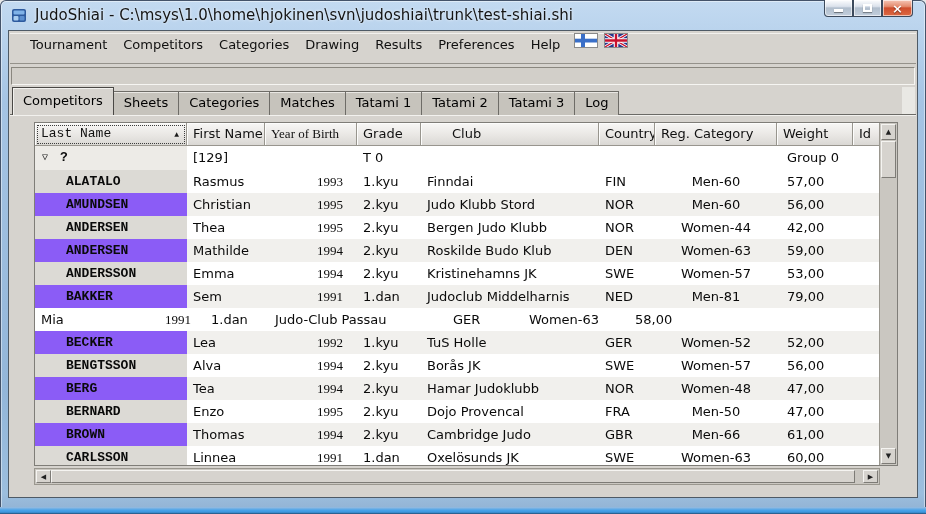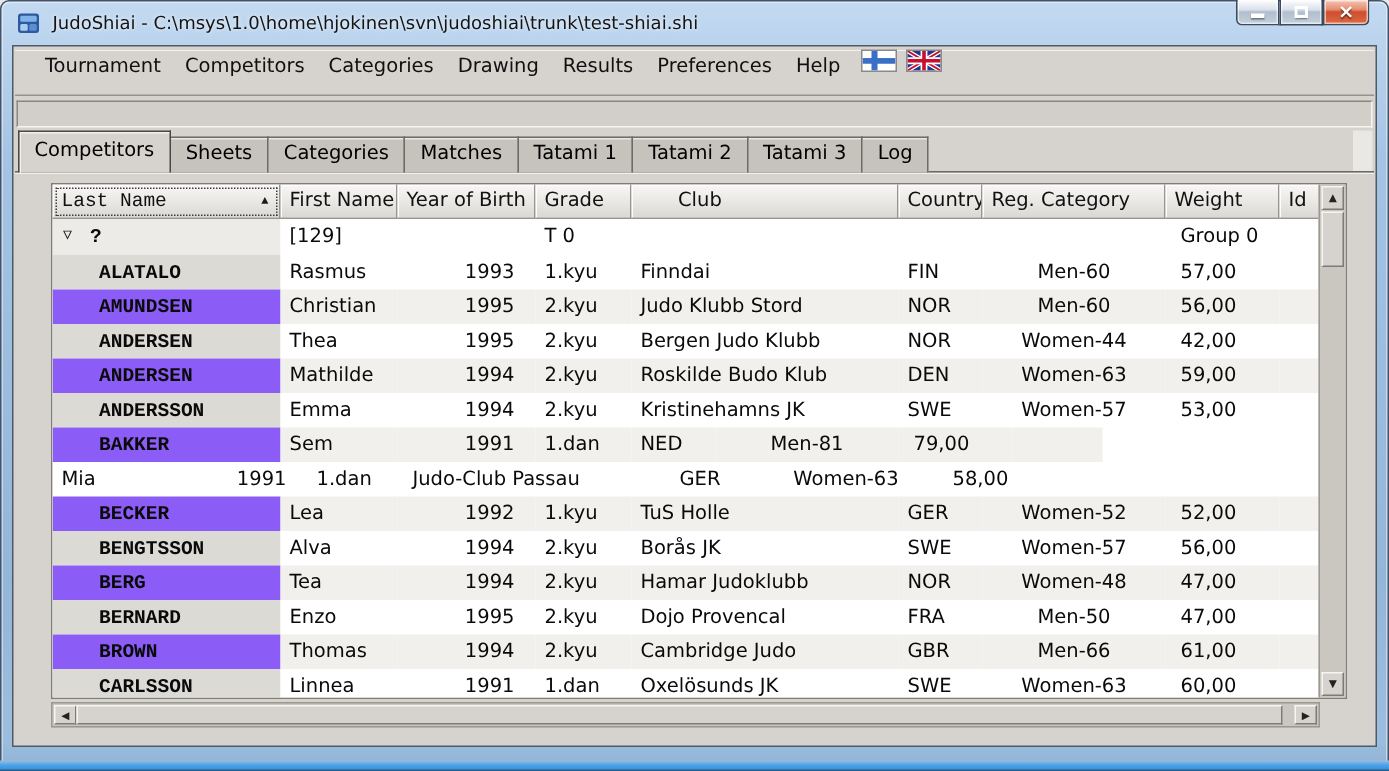--- a/index.html
+++ b/index.html
@@ -5,21 +5,21 @@
   html,body{margin:0;padding:0;background:#e8e8e8;}
   .window{position:relative;width:926px;height:514px;font-family:"DejaVu Sans",sans-serif;
     background:linear-gradient(180deg,#c3daf1 0%,#a5c4e4 20%,#93b6d9 75%,#9cbede 96%,#8fb0d2 100%);
     box-shadow:inset 0 0 0 1px #44536a, inset 0 0 0 2px rgba(255,255,255,.45);
     border-radius:6px 6px 0 0;overflow:hidden;}
   .bottom-edge{position:absolute;left:0;right:0;bottom:0;height:7px;
     background:linear-gradient(180deg,#9bbcde 0%,#49a3e9 45%,#3d97de 75%,#234d74 100%);}
   
   .titlebar{position:absolute;left:0;top:0;right:0;height:30px;display:flex;align-items:center;padding-left:11px;}
   .app-icon{width:17px;height:17px;margin-right:7px;flex:none;}
-  .title{font-size:12px;color:#141414;text-shadow:0 0 3px rgba(255,255,255,.9);white-space:nowrap;}
+  .title{font-size:15px;color:#141414;text-shadow:0 0 3px rgba(255,255,255,.9);white-space:nowrap;}
   .winbtns{position:absolute;top:0;right:13px;display:flex;}
   .wbtn{width:29px;height:17px;box-sizing:border-box;border:1px solid #3c4a5c;border-top:none;
     background:linear-gradient(180deg,#fdfdfe 0%,#dbe2ec 40%,#b1becd 50%,#c3cfdc 100%);
     display:flex;align-items:center;justify-content:center;box-shadow:inset 0 0 0 1px rgba(255,255,255,.6);}
   .wbtn.min{border-radius:0 0 0 4px;}
   .wbtn.close{width:31px;border-radius:0 0 4px 0;
     background:linear-gradient(180deg,#f6c6b6 0%,#e48c6f 40%,#cf4e2d 50%,#dc6a44 100%);}
   .glyph-min{width:9px;height:3px;background:#fff;box-shadow:0 1px 1px rgba(0,0,0,.45);margin-top:5px;}
   .glyph-max{width:9px;height:8px;box-sizing:border-box;border:2px solid #fff;box-shadow:0 1px 1px rgba(0,0,0,.35);}
   .glyph-close{color:#fff;font-size:13px;font-weight:bold;line-height:15px;text-shadow:0 1px 1px rgba(0,0,0,.5);}
@@ -45,21 +45,21 @@
   
   .tableframe{position:absolute;left:25px;top:91px;width:864px;height:344px;box-sizing:border-box;
     border:1px solid #7f7d78;background:#fff;overflow:hidden;z-index:2;}
   .thead{position:absolute;left:0;top:0;right:18px;height:23px;display:flex;overflow:hidden;}
   .th{flex:none;box-sizing:border-box;height:23px;line-height:21px;font-size:13px;color:#111;
     background:linear-gradient(180deg,#f8f7f6 0%,#e9e7e4 55%,#dad8d4 100%);
     border-right:1px solid #98958e;border-bottom:1px solid #98958e;box-shadow:inset 1px 1px 0 #fdfdfc;
     padding-left:6px;white-space:nowrap;overflow:hidden;}
   .th.sorted{position:relative;outline:1px dotted #3c3c3c;outline-offset:-3px;}
   .sortarrow{position:absolute;right:7px;top:1px;font-size:8px;line-height:21px;color:#1a1a1a;}
-  .c0{width:152px;font-family:Liberation Mono, monospace;}.c1{width:78px;}.c2{width:92px;}.c3{width:64px;}.c4{width:178px;padding-left:31px;}
+  .c0{width:152px;font-family:Liberation Mono, monospace;}.c1{width:78px;}.c2{width:92px;font-family:Liberation Serif, serif;}.c3{width:64px;}.c4{width:178px;padding-left:31px;}
   .c5{width:56px;}.c6{width:122px;}.c7{width:76px;}.c8{width:60px;}
   .tbody{position:absolute;left:0;top:23px;right:18px;bottom:0;overflow:hidden;background:#fff;}
   .row{display:flex;height:23px;}
   .cell{flex:none;box-sizing:border-box;line-height:23px;font-size:13px;color:#0a0a0a;
     white-space:nowrap;overflow:hidden;padding-left:6px;}
   .cell.lname{font-weight:bold;padding-left:31px;}
   .cell.c2{text-align:right;padding-right:14px;padding-left:0;}
   .cell.c6{text-align:center;padding-left:0;}
   .cell.c7{padding-left:10px;}
   .row.even .cell{background:#ffffff;} .row.even .cell.c0{background:#dcdad5;}
@@ -247,20 +247,21 @@
     <div class="cell c6">Women-57</div>
     <div class="cell c7">53,00</div>
     <div class="cell c8"></div>
   </div>
 
   <div class="row odd">
     <div class="cell c0 lname">BAKKER</div>
     <div class="cell c1">Sem</div>
     <div class="cell c2">1991</div>
     <div class="cell c3">1.dan</div>
+    <div class="cell c4">Judoclub Middelharnis</div>
     <div class="cell c5">NED</div>
     <div class="cell c6">Men-81</div>
     <div class="cell c7">79,00</div>
     <div class="cell c8"></div>
   </div>
 
   <div class="row even">
     <div class="cell c1">Mia</div>
     <div class="cell c2">1991</div>
     <div class="cell c3">1.dan</div>

